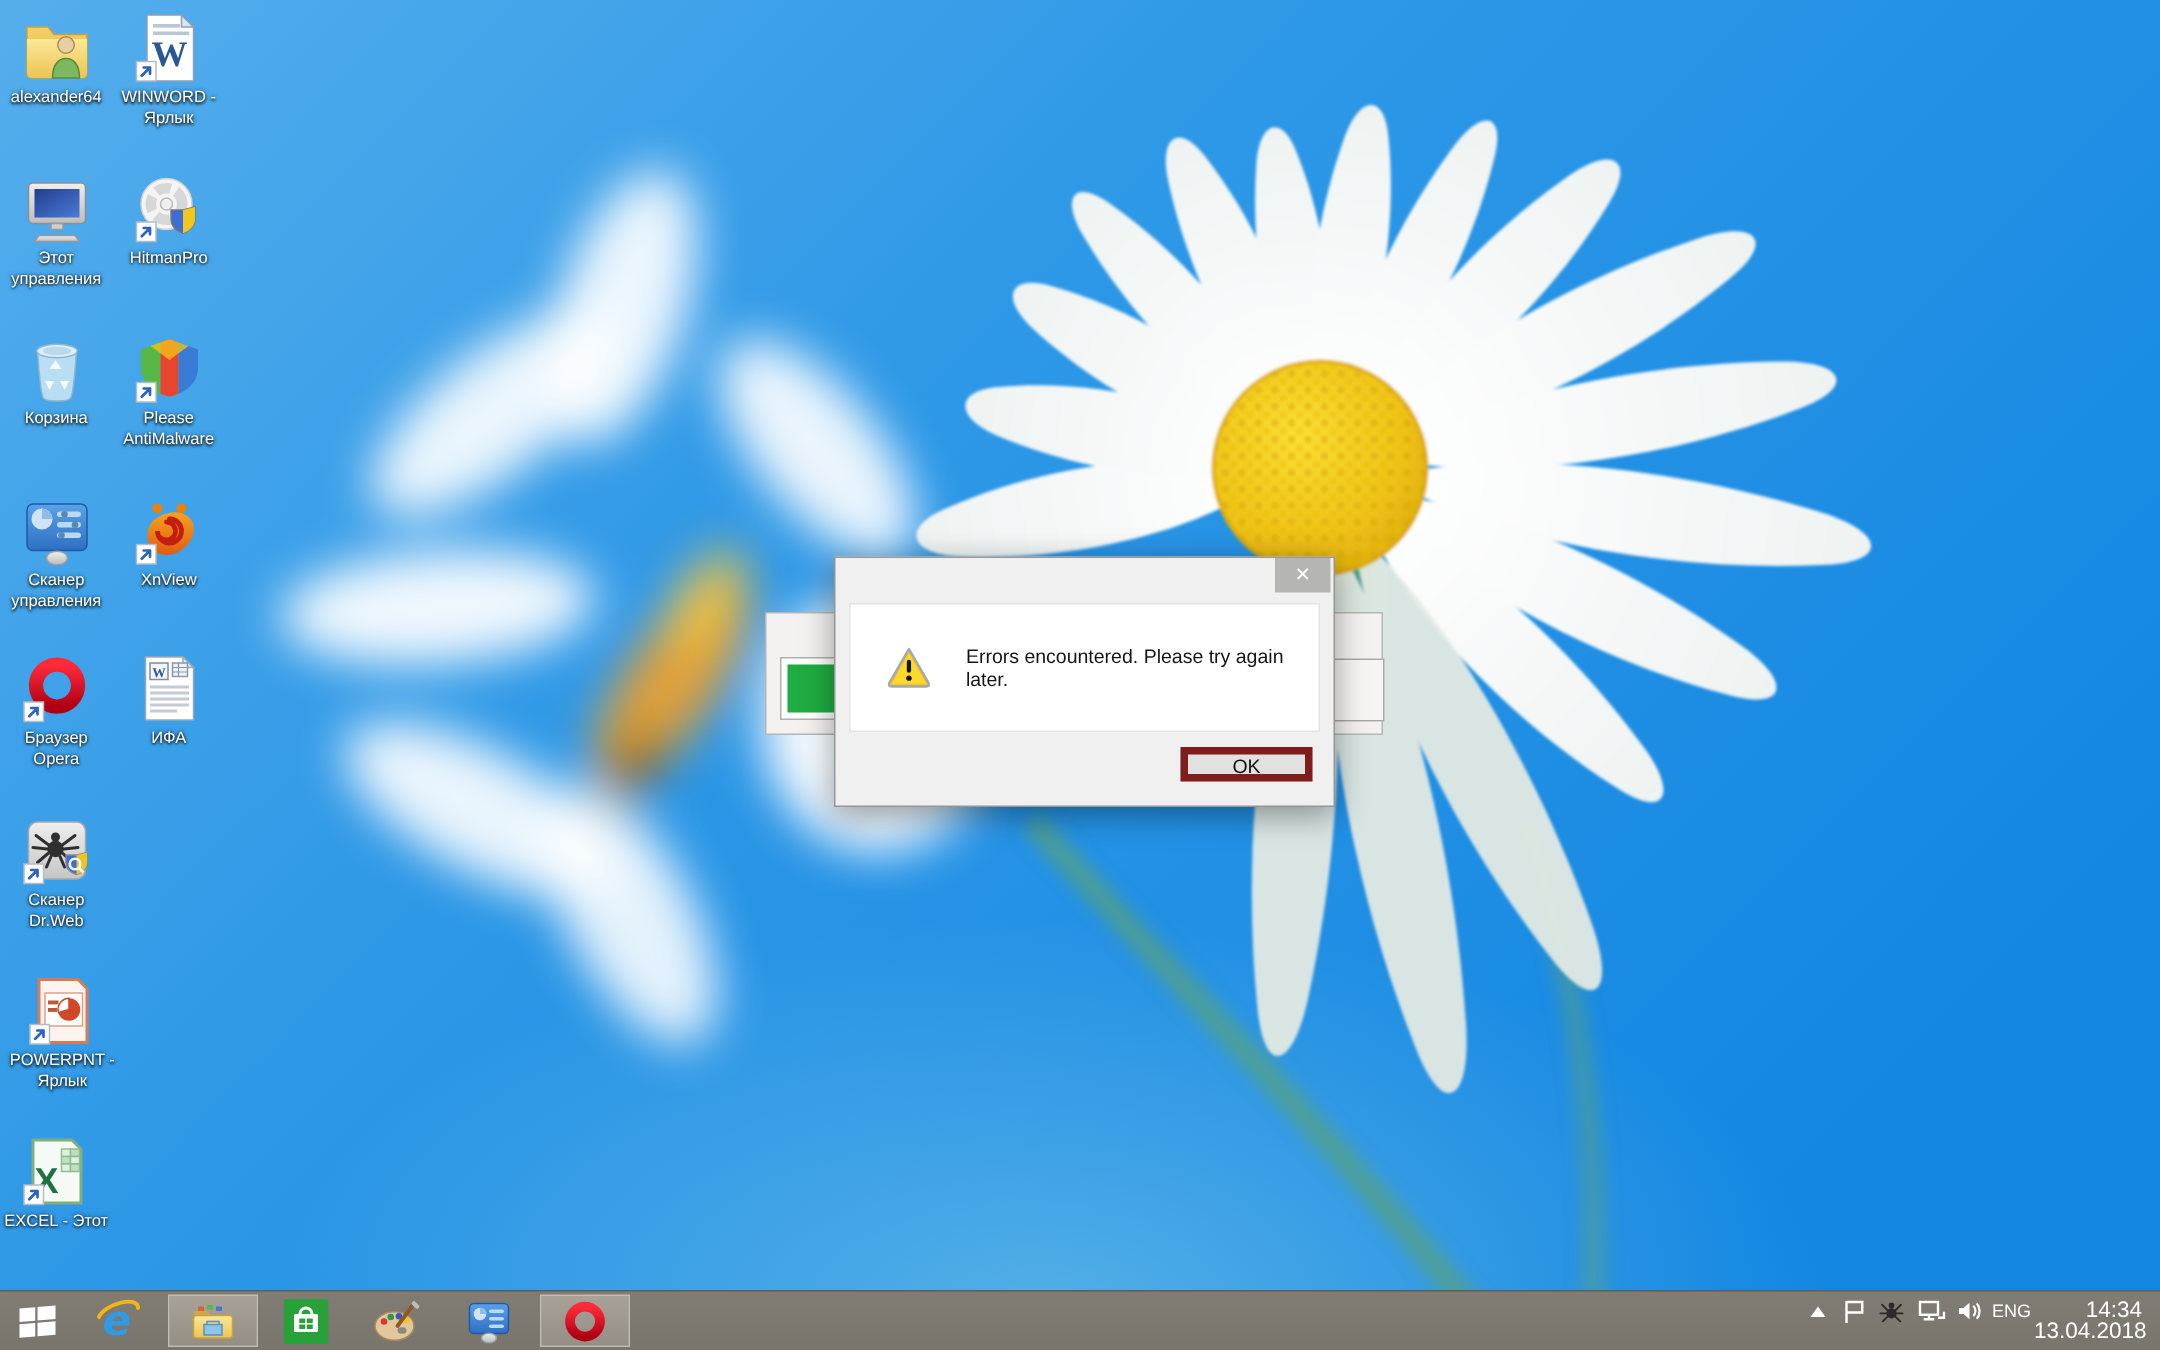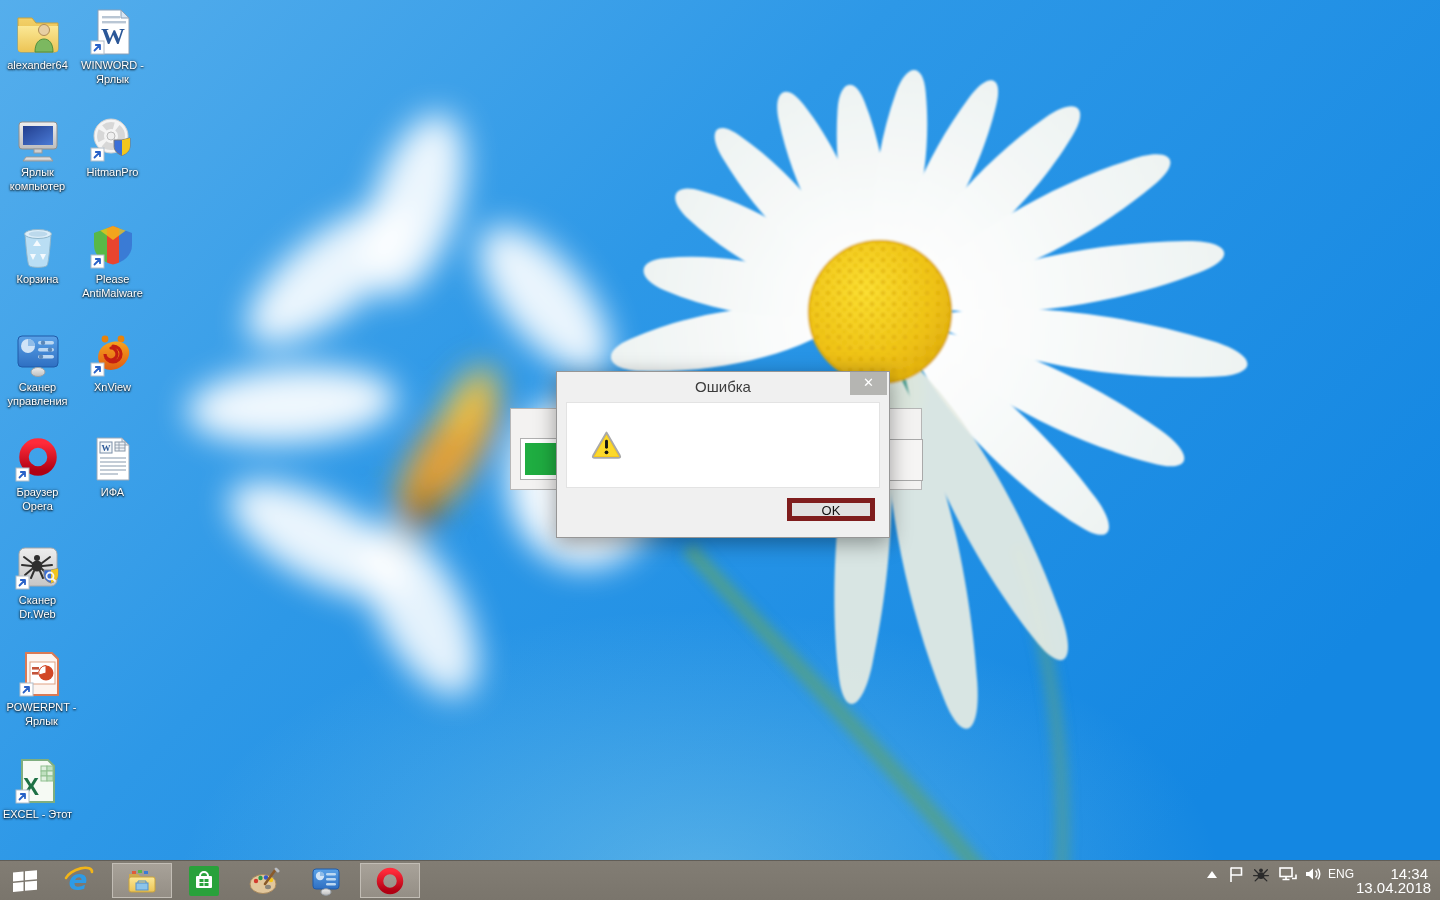--- a/index.html
+++ b/index.html
@@ -199,21 +199,21 @@
   <span class="dlabel">WINWORD - Ярлык</span>
 </div>
 
 <div class="dicon" style="left:1px;top:115px">
   <svg width="48" height="48" viewBox="0 0 48 48">
     <rect x="5" y="7" width="38" height="27" rx="3" fill="url(#gSilver)" stroke="#8e8e8e"></rect>
     <rect x="9" y="11" width="30" height="19" fill="url(#gScreen)"></rect>
     <rect x="20" y="34" width="8" height="4" fill="#cfcfcf" stroke="#9a9a9a"></rect>
     <path d="M12,42 h24 l3,4 H9 Z" fill="url(#gSilver)" stroke="#999"></path>
   </svg>
-  <span class="dlabel">Ярлык компьютер</span>
+  <span class="dlabel">Этот управления</span>
 </div>
 
 <div class="dicon" style="left:76px;top:115px">
   <svg width="48" height="48" viewBox="0 0 48 48">
     <circle cx="22" cy="21" r="17" fill="#f4f4f4" stroke="#cfcfcf"></circle>
     <circle cx="22" cy="21" r="10.5" fill="none" stroke="#d7d7d7" stroke-width="7" stroke-dasharray="10 4"></circle>
     <circle cx="22" cy="21" r="4" fill="#efefef" stroke="#bbb"></circle>
     <path d="M33,25 l8,-2 v8 c0,5 -4,8 -8,9.5 c-4,-1.5 -8,-4.5 -8,-9.5 v-6 Z" fill="#3a6fd8" stroke="#777"></path>
     <path d="M33,25 l8,-2 v8 c0,5 -4,8 -8,9.5 Z" fill="#f2c71d"></path>
     <use href="#shArr" x="2" y="33"></use>
@@ -354,31 +354,31 @@
 </div>
 
 <div class="progwin">
   <div class="progtrack">
     <div class="progfill" style="background:#1fad41"></div>
   </div>
   <div class="progbtn"></div>
 </div>
 
 <div class="dialog">
-  <div class="dlg-title">Ошибка</div>
   <div class="dlg-close">
     <span>✕</span>
   </div>
   <div class="dlg-body">
     <svg width="31" height="30" viewBox="0 0 38 37">
       <path d="M19,3 L35.5,31.5 Q37,34.5 33.5,34.5 L4.5,34.5 Q1,34.5 2.5,31.5 Z" fill="#f7c81c" stroke="#a9a9a9" stroke-width="2.2" stroke-linejoin="round"></path>
       <path d="M19,6.5 L33.2,32 L4.8,32 Z" fill="#fcd92b"></path>
       <rect x="17.2" y="12" width="3.6" height="11" rx="1.8" fill="#141414"></rect>
       <circle cx="19" cy="27.5" r="2.3" fill="#141414"></circle>
     </svg>
+    <div class="dlg-msg">Errors encountered. Please try again later.</div>
   </div>
   <button class="dlg-ok">OK</button>
 </div>
 
 <div class="taskbar">
   <div class="tbtn" style="left:4px;width:42px">
     <svg width="26" height="26" viewBox="0 0 26 26">
       <g fill="#fff" transform="skewY(-5) translate(0,1.5)">
         <rect x="1" y="3" width="10.5" height="9"></rect>
           <rect x="13" y="3" width="12" height="9"></rect>

